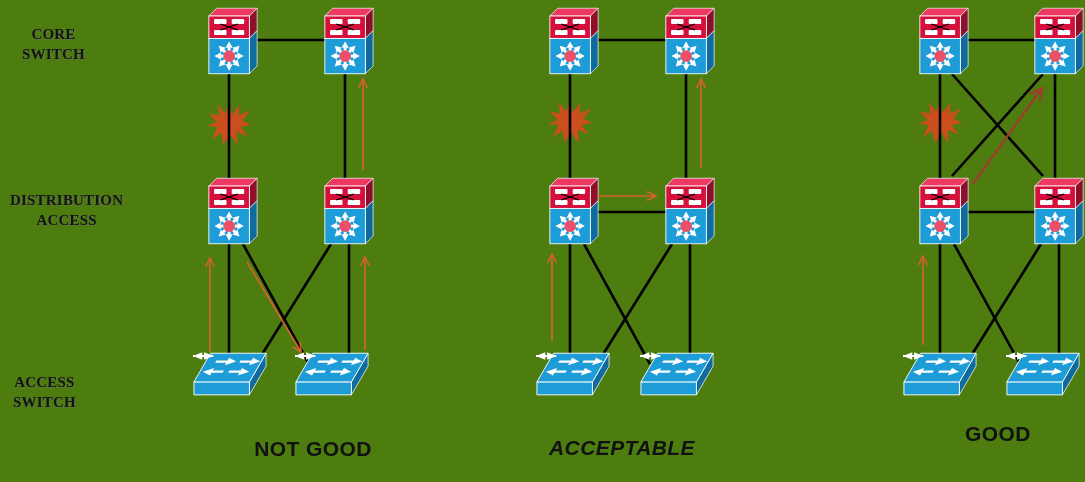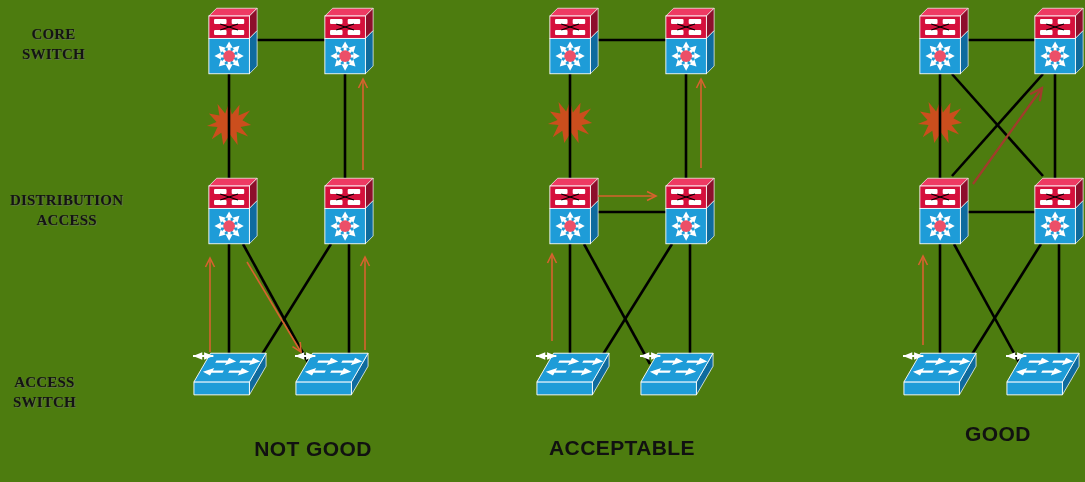--- a/index.html
+++ b/index.html
@@ -9,21 +9,21 @@
   .stage svg{position:absolute;left:0;top:0;}
   .layer-label{position:absolute;font-family:"Liberation Serif",serif;font-weight:600;
                font-size:15px;line-height:20px;color:#141414;white-space:pre-line;
                letter-spacing:.2px;text-shadow:1px 1px 0 rgba(110,110,110,.55);}
   .lbl-core{left:22px;top:24px;}
   .lbl-dist{left:10px;top:190px;}
   .lbl-access{left:13px;top:372px;}
   .caption{position:absolute;transform:translateX(-50%);font-size:21px;font-weight:600;
            letter-spacing:.4px;color:#111;white-space:nowrap;}
   .cap-0{left:291px;top:437px;margin-left:22px;}
-  .cap-1{left:622px;top:436px;}
+  .cap-1{left:622px;top:436px;font-style:italic;}
   .cap-2{left:998px;top:422px;}
   .sw-red-front{fill:var(--switch-red-front);stroke:#fff;stroke-width:1;}
   .sw-red-top{fill:var(--switch-red-top);stroke:#fff;stroke-width:.8;}
   .sw-red-side{fill:var(--switch-red-side);stroke:#fff;stroke-width:.8;}
   .sw-blue-front{fill:var(--switch-blue-front);stroke:#fff;stroke-width:1;}
   .sw-blue-side{fill:var(--switch-blue-side);stroke:#fff;stroke-width:.8;}
   .sw-dot{fill:var(--switch-center-dot);}
   .burst{fill:var(--failure-burst);}
 </style>
 </head>

